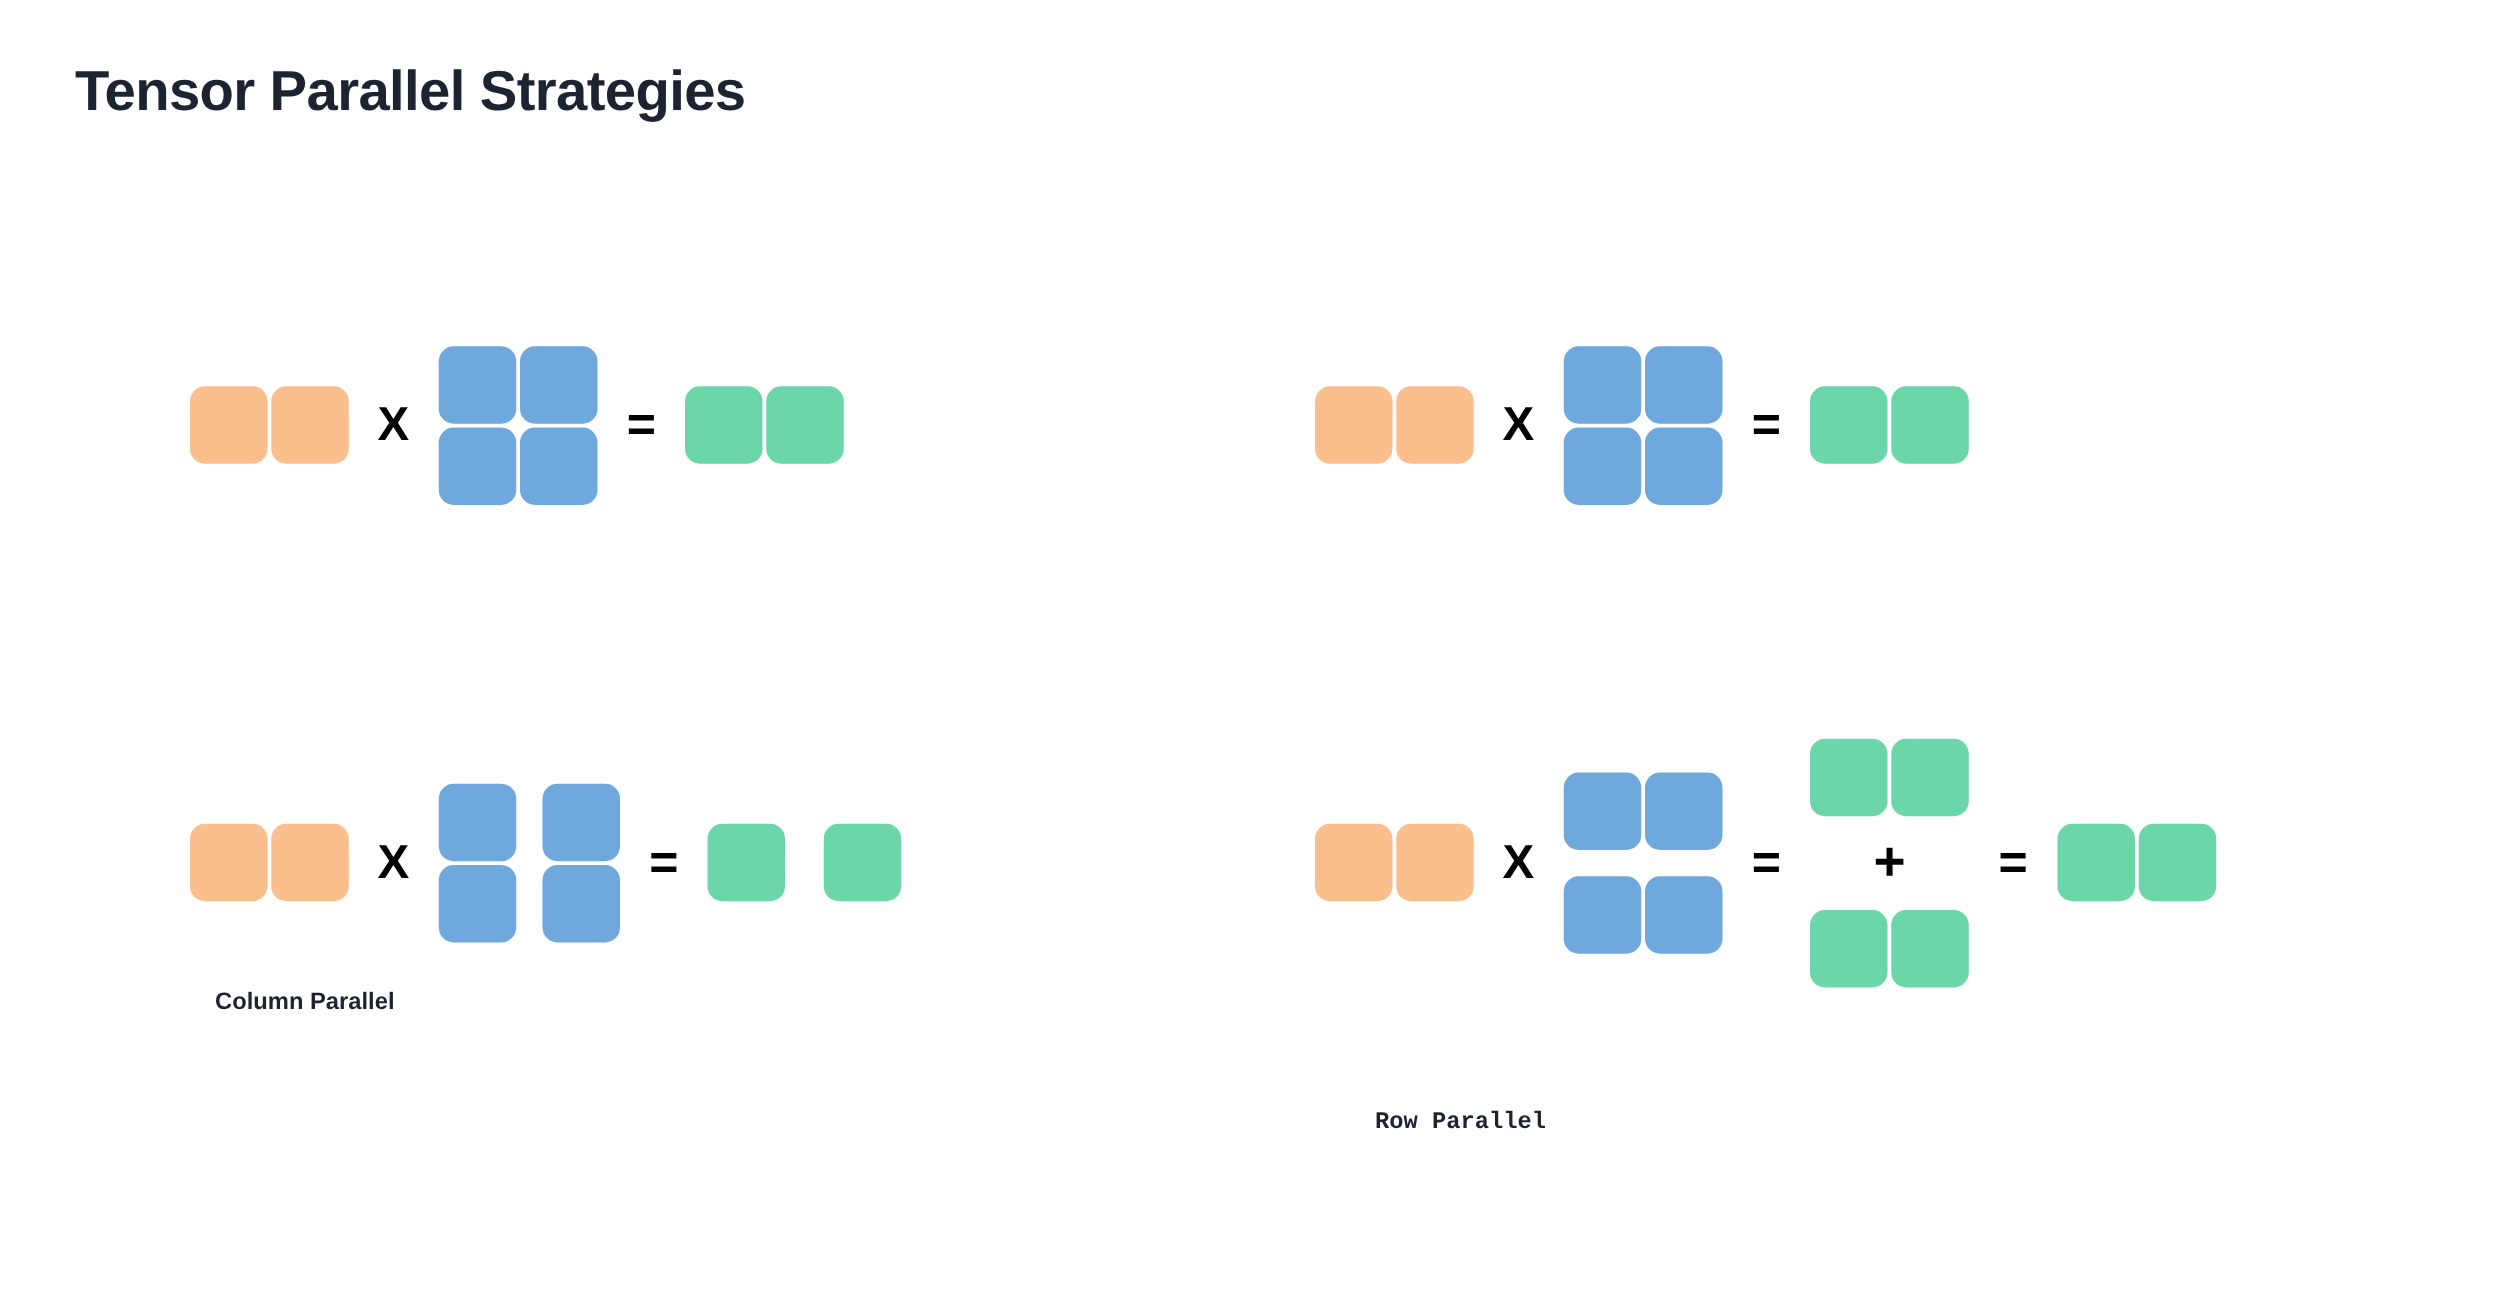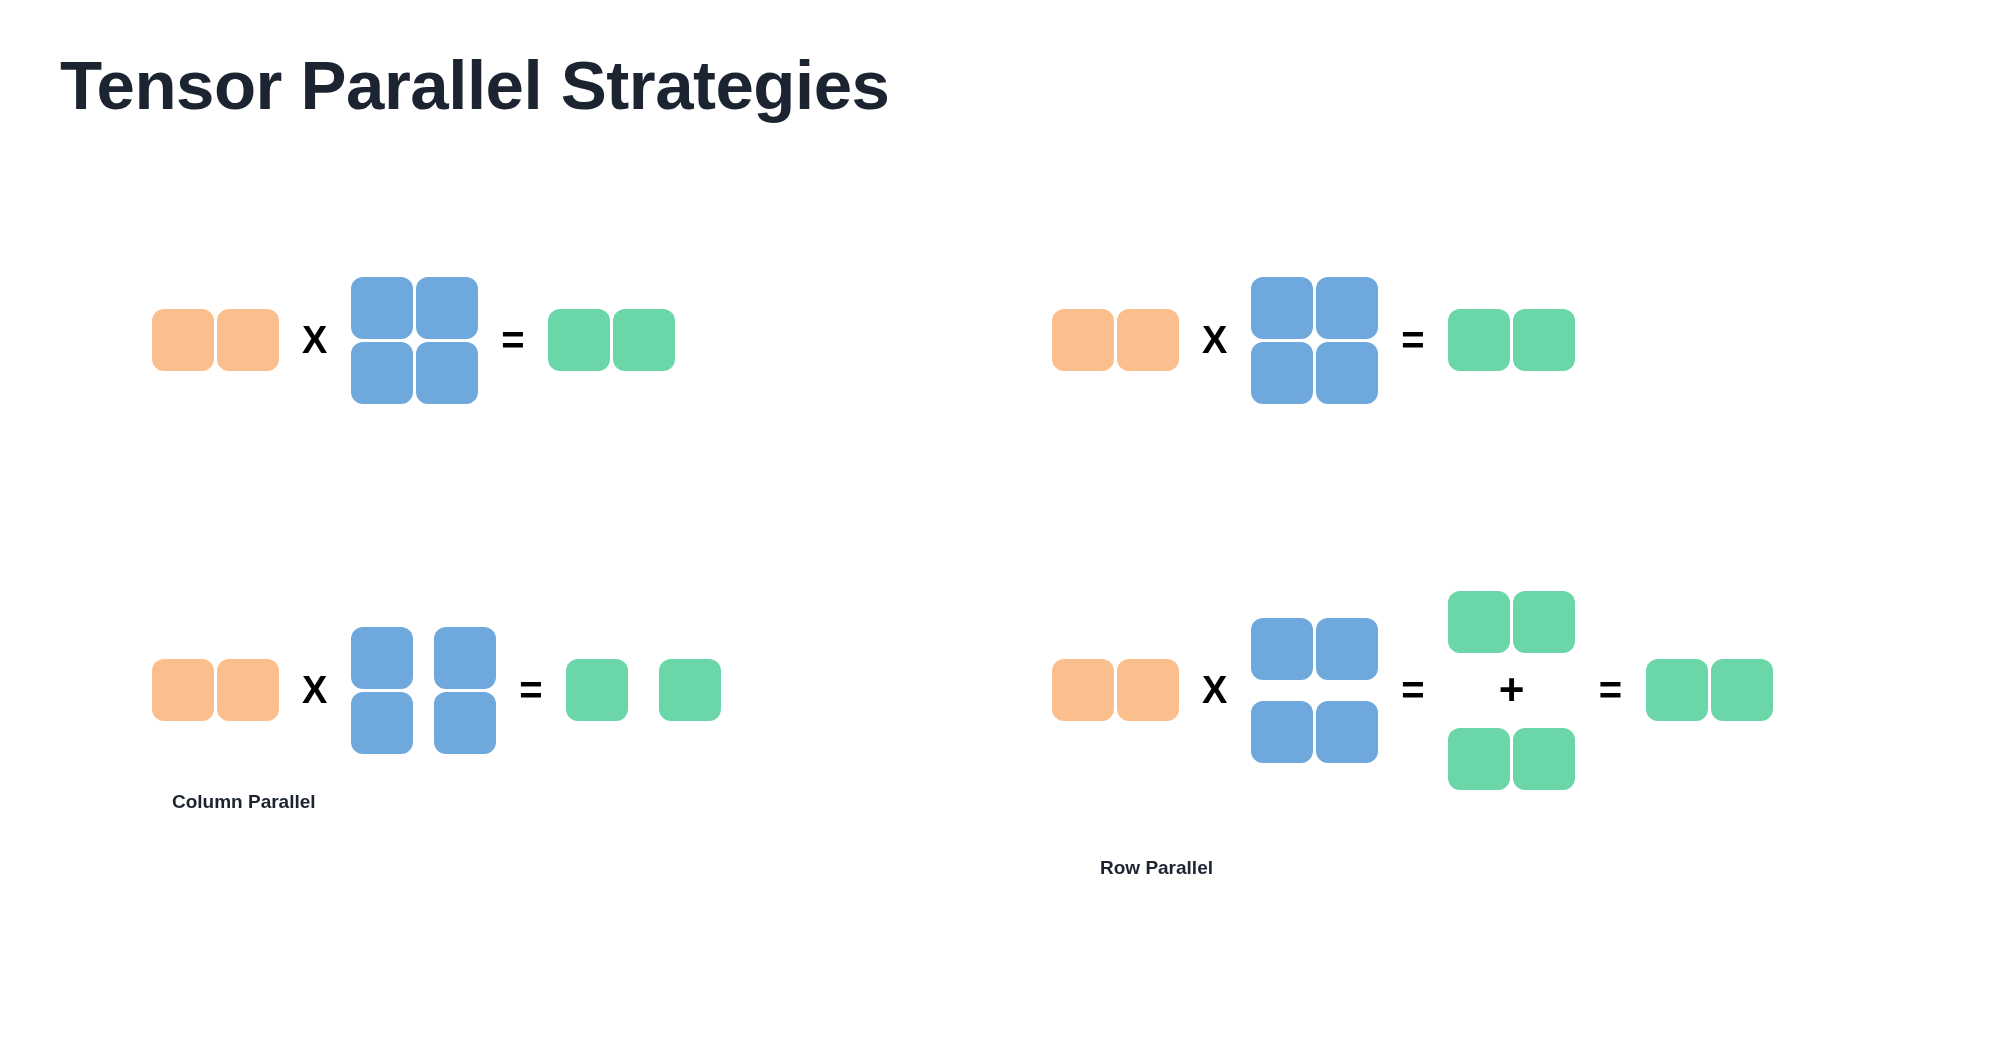--- a/index.html
+++ b/index.html
@@ -15,21 +15,21 @@
     overflow: hidden;
     font-family: "Liberation Sans", sans-serif;
     -webkit-font-smoothing: antialiased;
   }
 
   
   .page-title {
     position: absolute;
     left: 60px;
     top: 48px;
-    font-size: 69px;
+    font-size: 45px;
     font-weight: bold;
     color: #1b2430;
     letter-spacing: -0.5px;
     line-height: 1.1;
     white-space: nowrap;
   }
 
   
   .panel {
     position: absolute;
@@ -97,21 +97,21 @@
 
   
   .caption {
     position: absolute;
     font-size: 19px;
     font-weight: bold;
     color: #1b2430;
     white-space: nowrap;
   }
   .caption-col { left: 172px;  top: 791px; }
-  .caption-row { left: 1100px; top: 857px; }
+  .caption-row { left: 1100px; top: 886px; font-family: Liberation Mono, monospace; }
 </style>
 </head>
 <body>
 
 <div class="page-title">Tensor Parallel Strategies</div>
 
 <div class="panel panel-col-top">
   <div class="equation">
 
     <div class="matrix">

